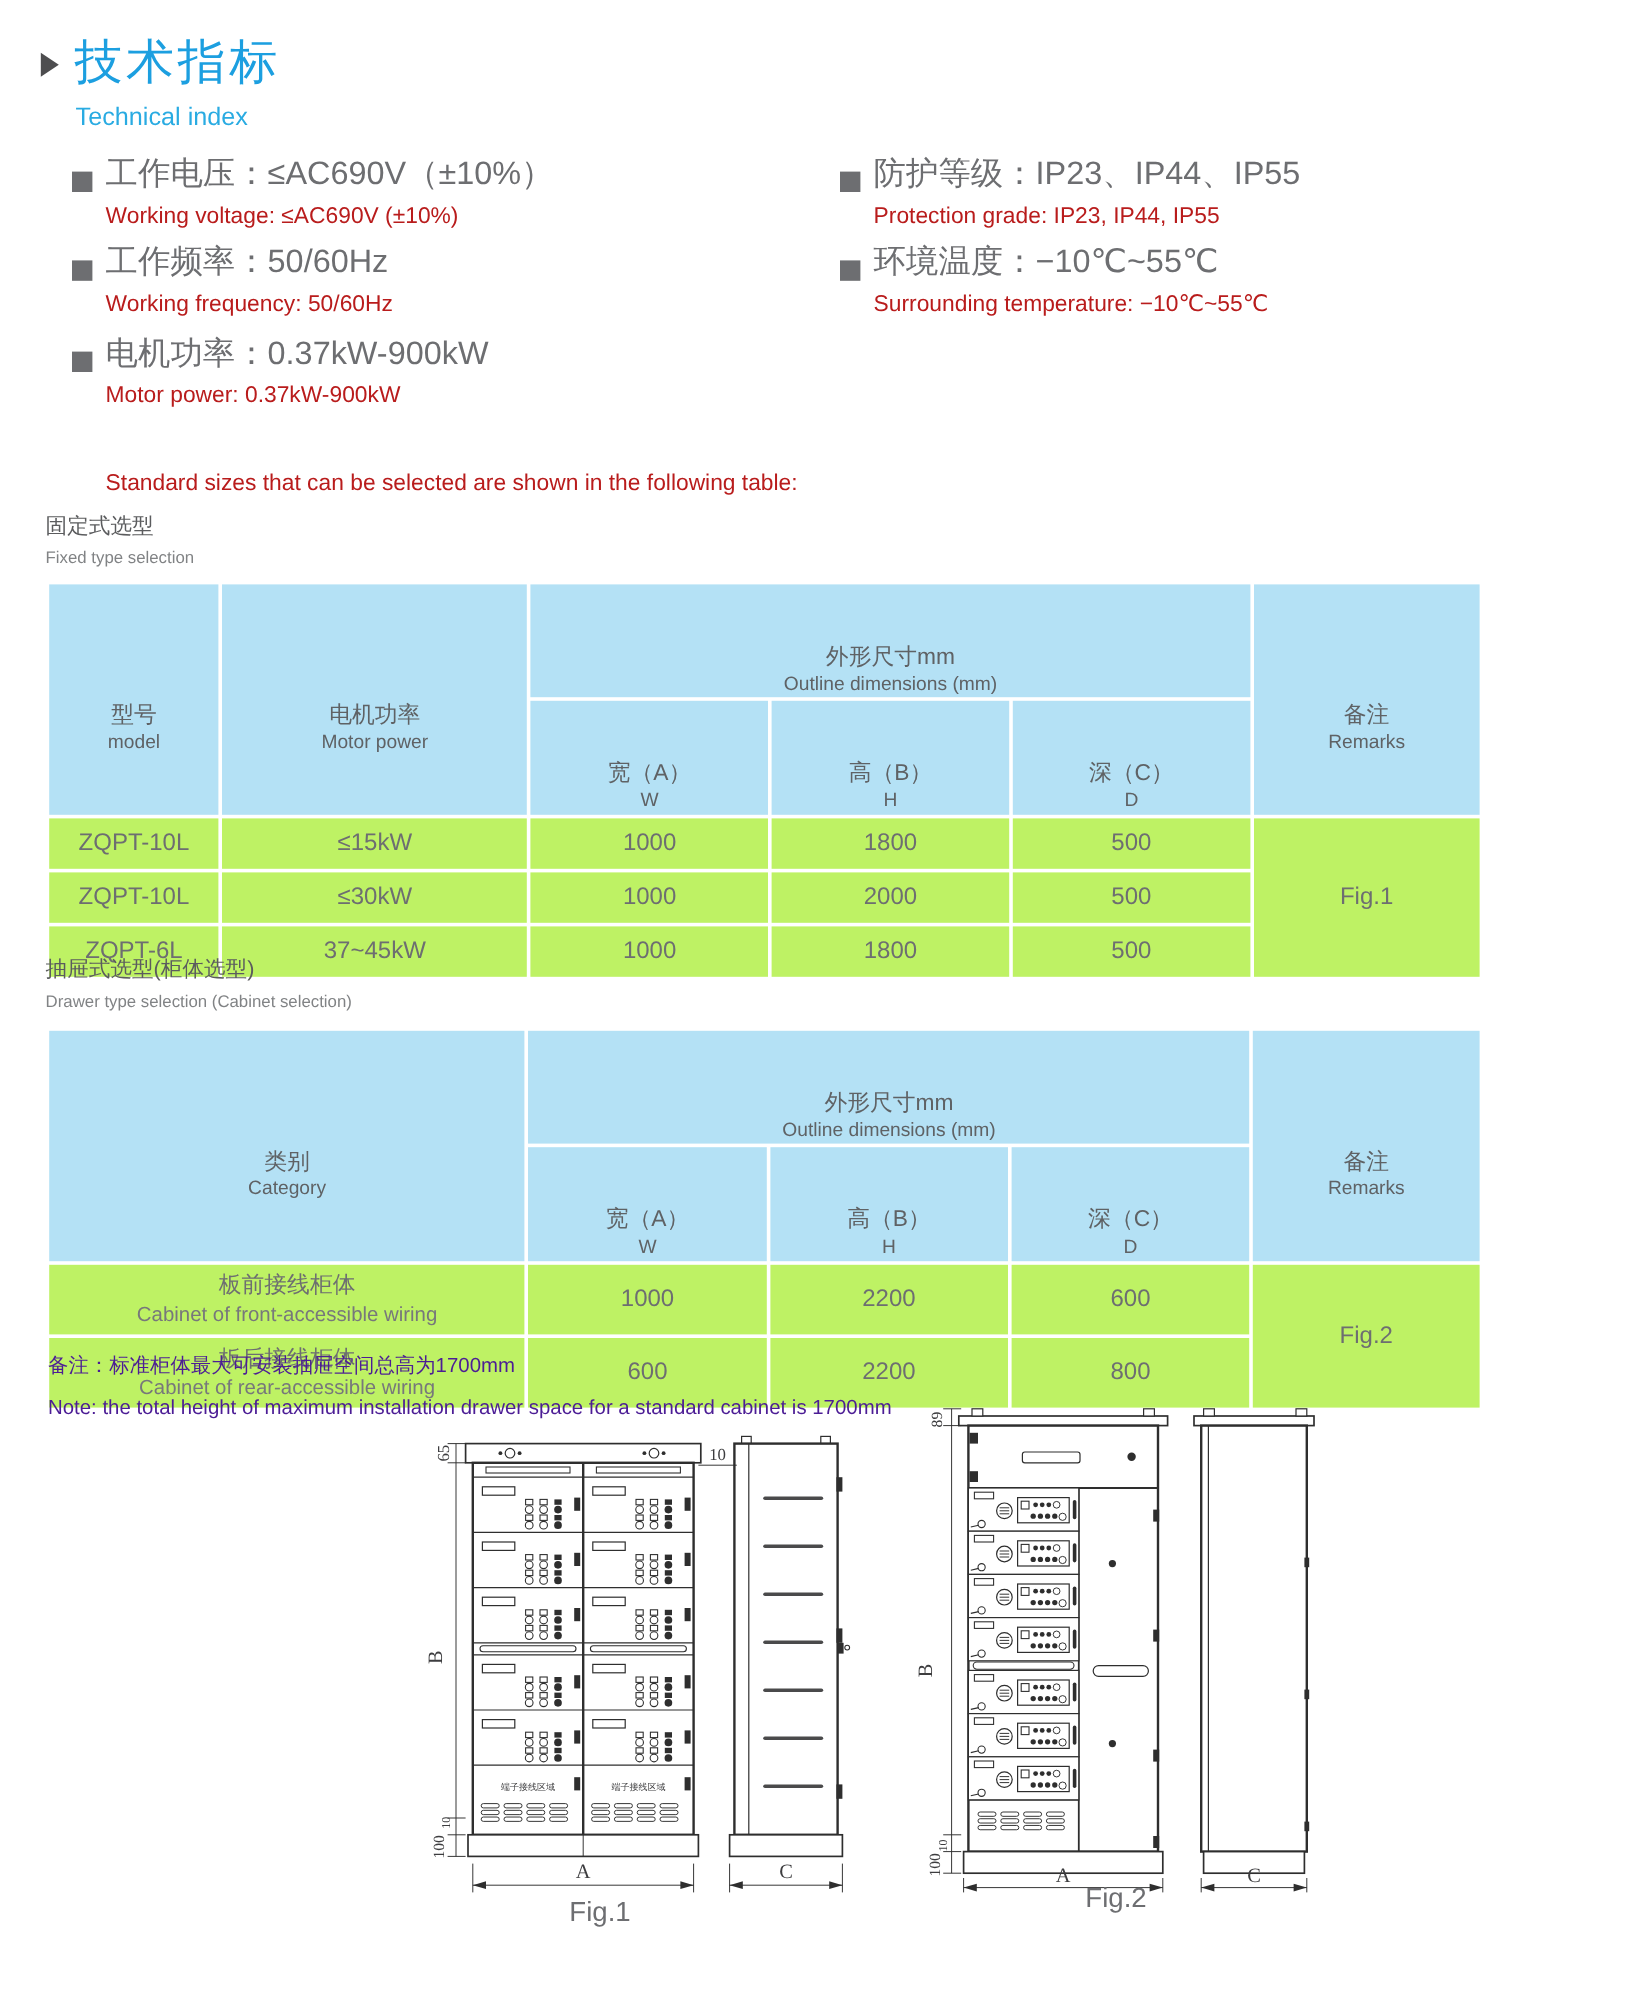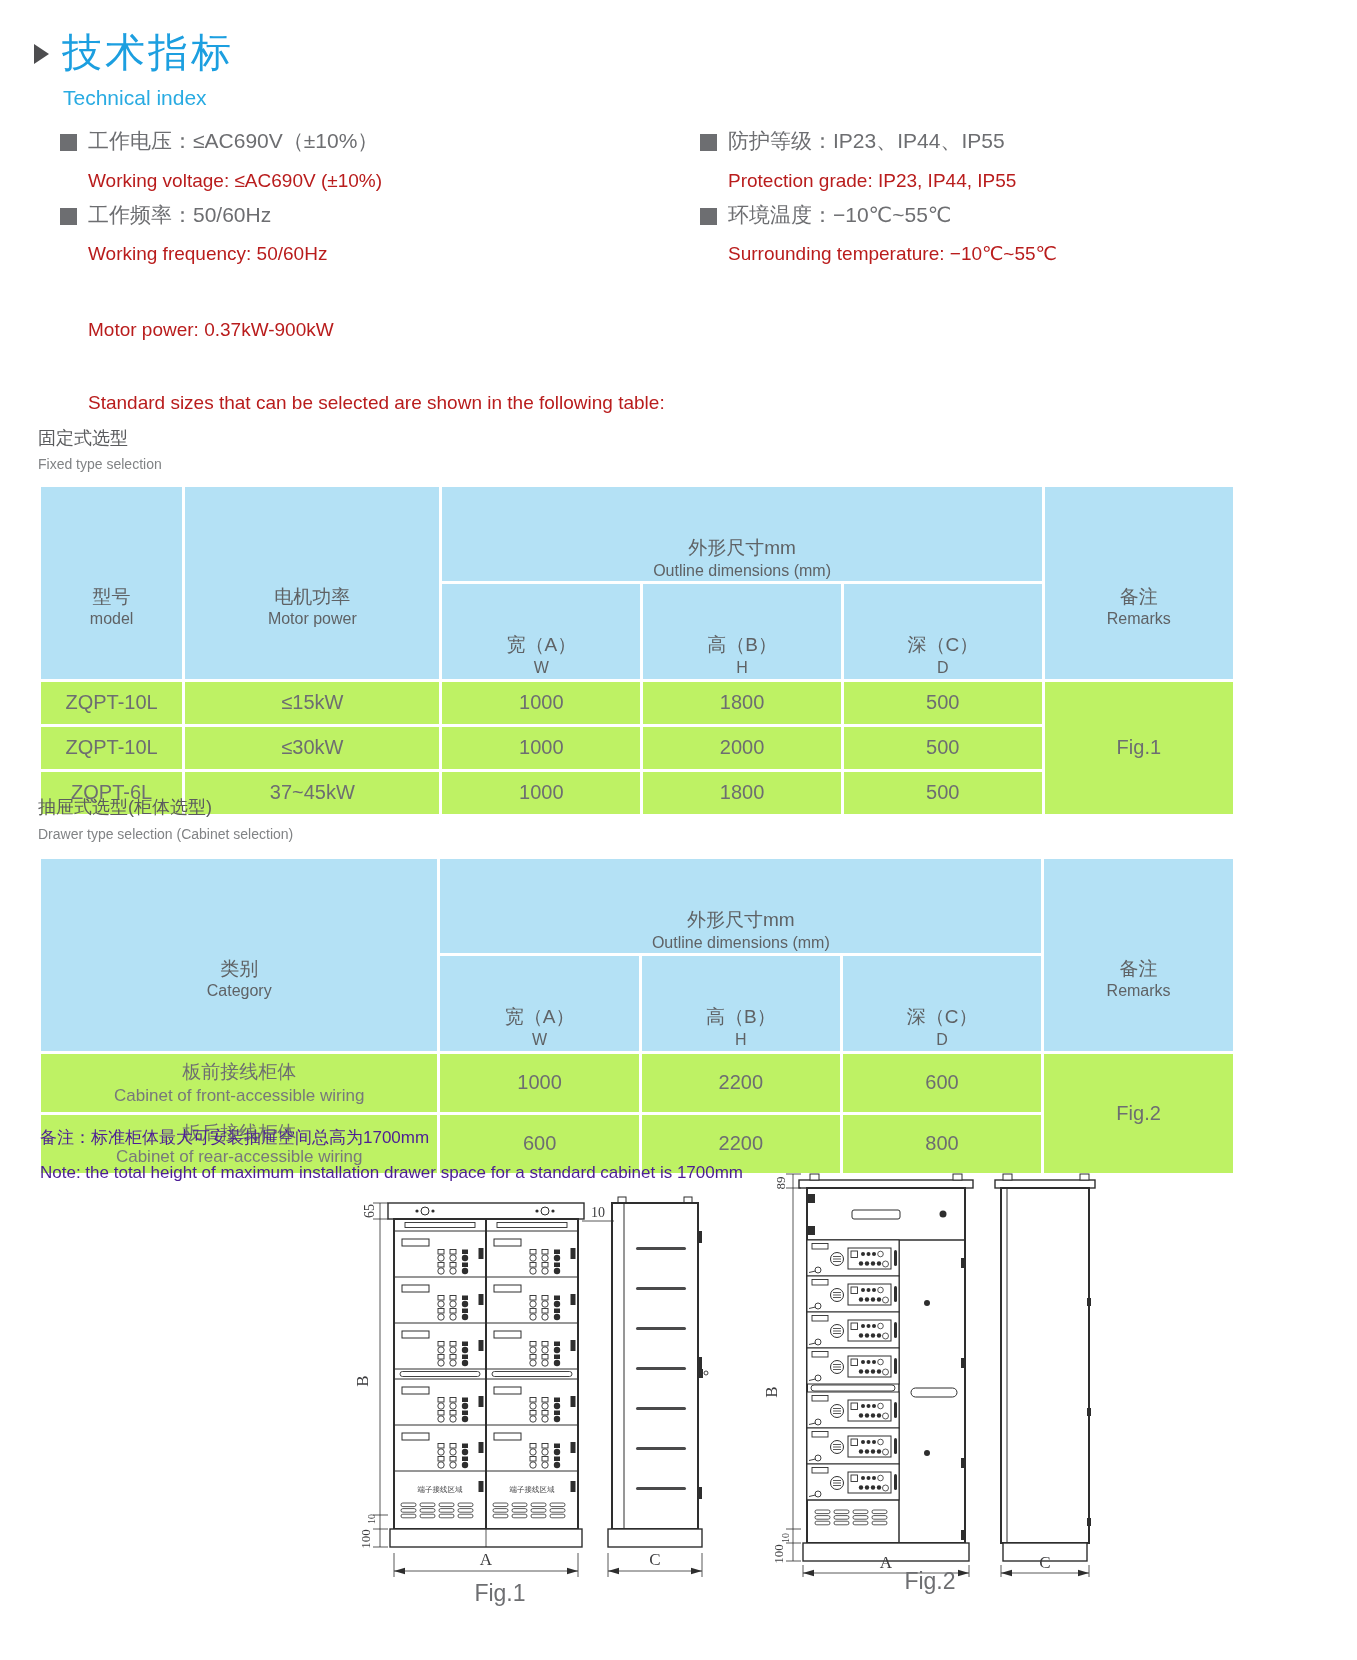--- a/index.html
+++ b/index.html
@@ -2,21 +2,21 @@
 <html><head>
 <meta charset="utf-8">
 <style>
   html,body{margin:0;padding:0;background:#ffffff;}
   body{font-family:"Liberation Sans","DejaVu Sans",sans-serif;color:#6d6e71;}
   .page{position:relative;width:1357px;height:1660px;background:#fff;overflow:hidden;}
   .abs{position:absolute;}
   .tri{width:0;height:0;border-top:10px solid transparent;border-bottom:10px solid transparent;border-left:15px solid #4d4d4f;}
   .title-zh{font-size:40px;color:#1c9fe0;letter-spacing:3px;line-height:1;}
   .title-en{font-size:21px;color:#29abe2;line-height:1;}
-  .spec{display:flex;align-items:center;font-size:21px;color:#6d6e71;line-height:1.15;}
+  .spec{display:flex;align-items:flex-end;font-size:27px;color:#6d6e71;line-height:1.15;}
   .bullet{width:17px;height:17px;background:#6d6e71;margin-right:11px;margin-top:3px;flex:none;}
   .spec-en{font-size:19px;color:#b91c1c;line-height:1.15;}
   .sec-zh{font-size:18px;color:#5b5c5e;line-height:1.1;}
   .sec-en{font-size:14px;color:#818385;line-height:1.1;}
   table{border-collapse:separate;border-spacing:3px;table-layout:fixed;}
   th,td{vertical-align:middle;text-align:center;font-weight:normal;padding:0;}
   .hd{background:#b4e1f5;color:#5f6265;}
   .dt{background:#bef264;color:#6d6e71;font-size:20px;}
   .hz{font-size:19px;line-height:1.35;margin-top:48px;}
   .he{font-size:16px;line-height:1.3;}
@@ -41,20 +41,24 @@
     <span>工作电压：≤AC690V（±10%）</span>
   </div>
   <div class="abs spec-en" style="left:88px;top:170px">Working voltage: ≤AC690V (±10%)</div>
 
   <div class="abs spec" style="left:60px;top:203px;width:600px">
     <span class="bullet"></span>
     <span>工作频率：50/60Hz</span>
   </div>
   <div class="abs spec-en" style="left:88px;top:243px">Working frequency: 50/60Hz</div>
 
+  <div class="abs spec" style="left:60px;top:279px;width:600px">
+    <span class="bullet"></span>
+    <span>电机功率：0.37kW-900kW</span>
+  </div>
   <div class="abs spec-en" style="left:88px;top:319px">Motor power: 0.37kW-900kW</div>
 
   <div class="abs spec-en" style="left:88px;top:392px">Standard sizes that can be selected are shown in the following table:</div>
 
   <div class="abs spec" style="left:700px;top:129px;width:620px">
     <span class="bullet"></span>
     <span>防护等级：IP23、IP44、IP55</span>
   </div>
   <div class="abs spec-en" style="left:728px;top:170px">Protection grade: IP23, IP44, IP55</div>
 

